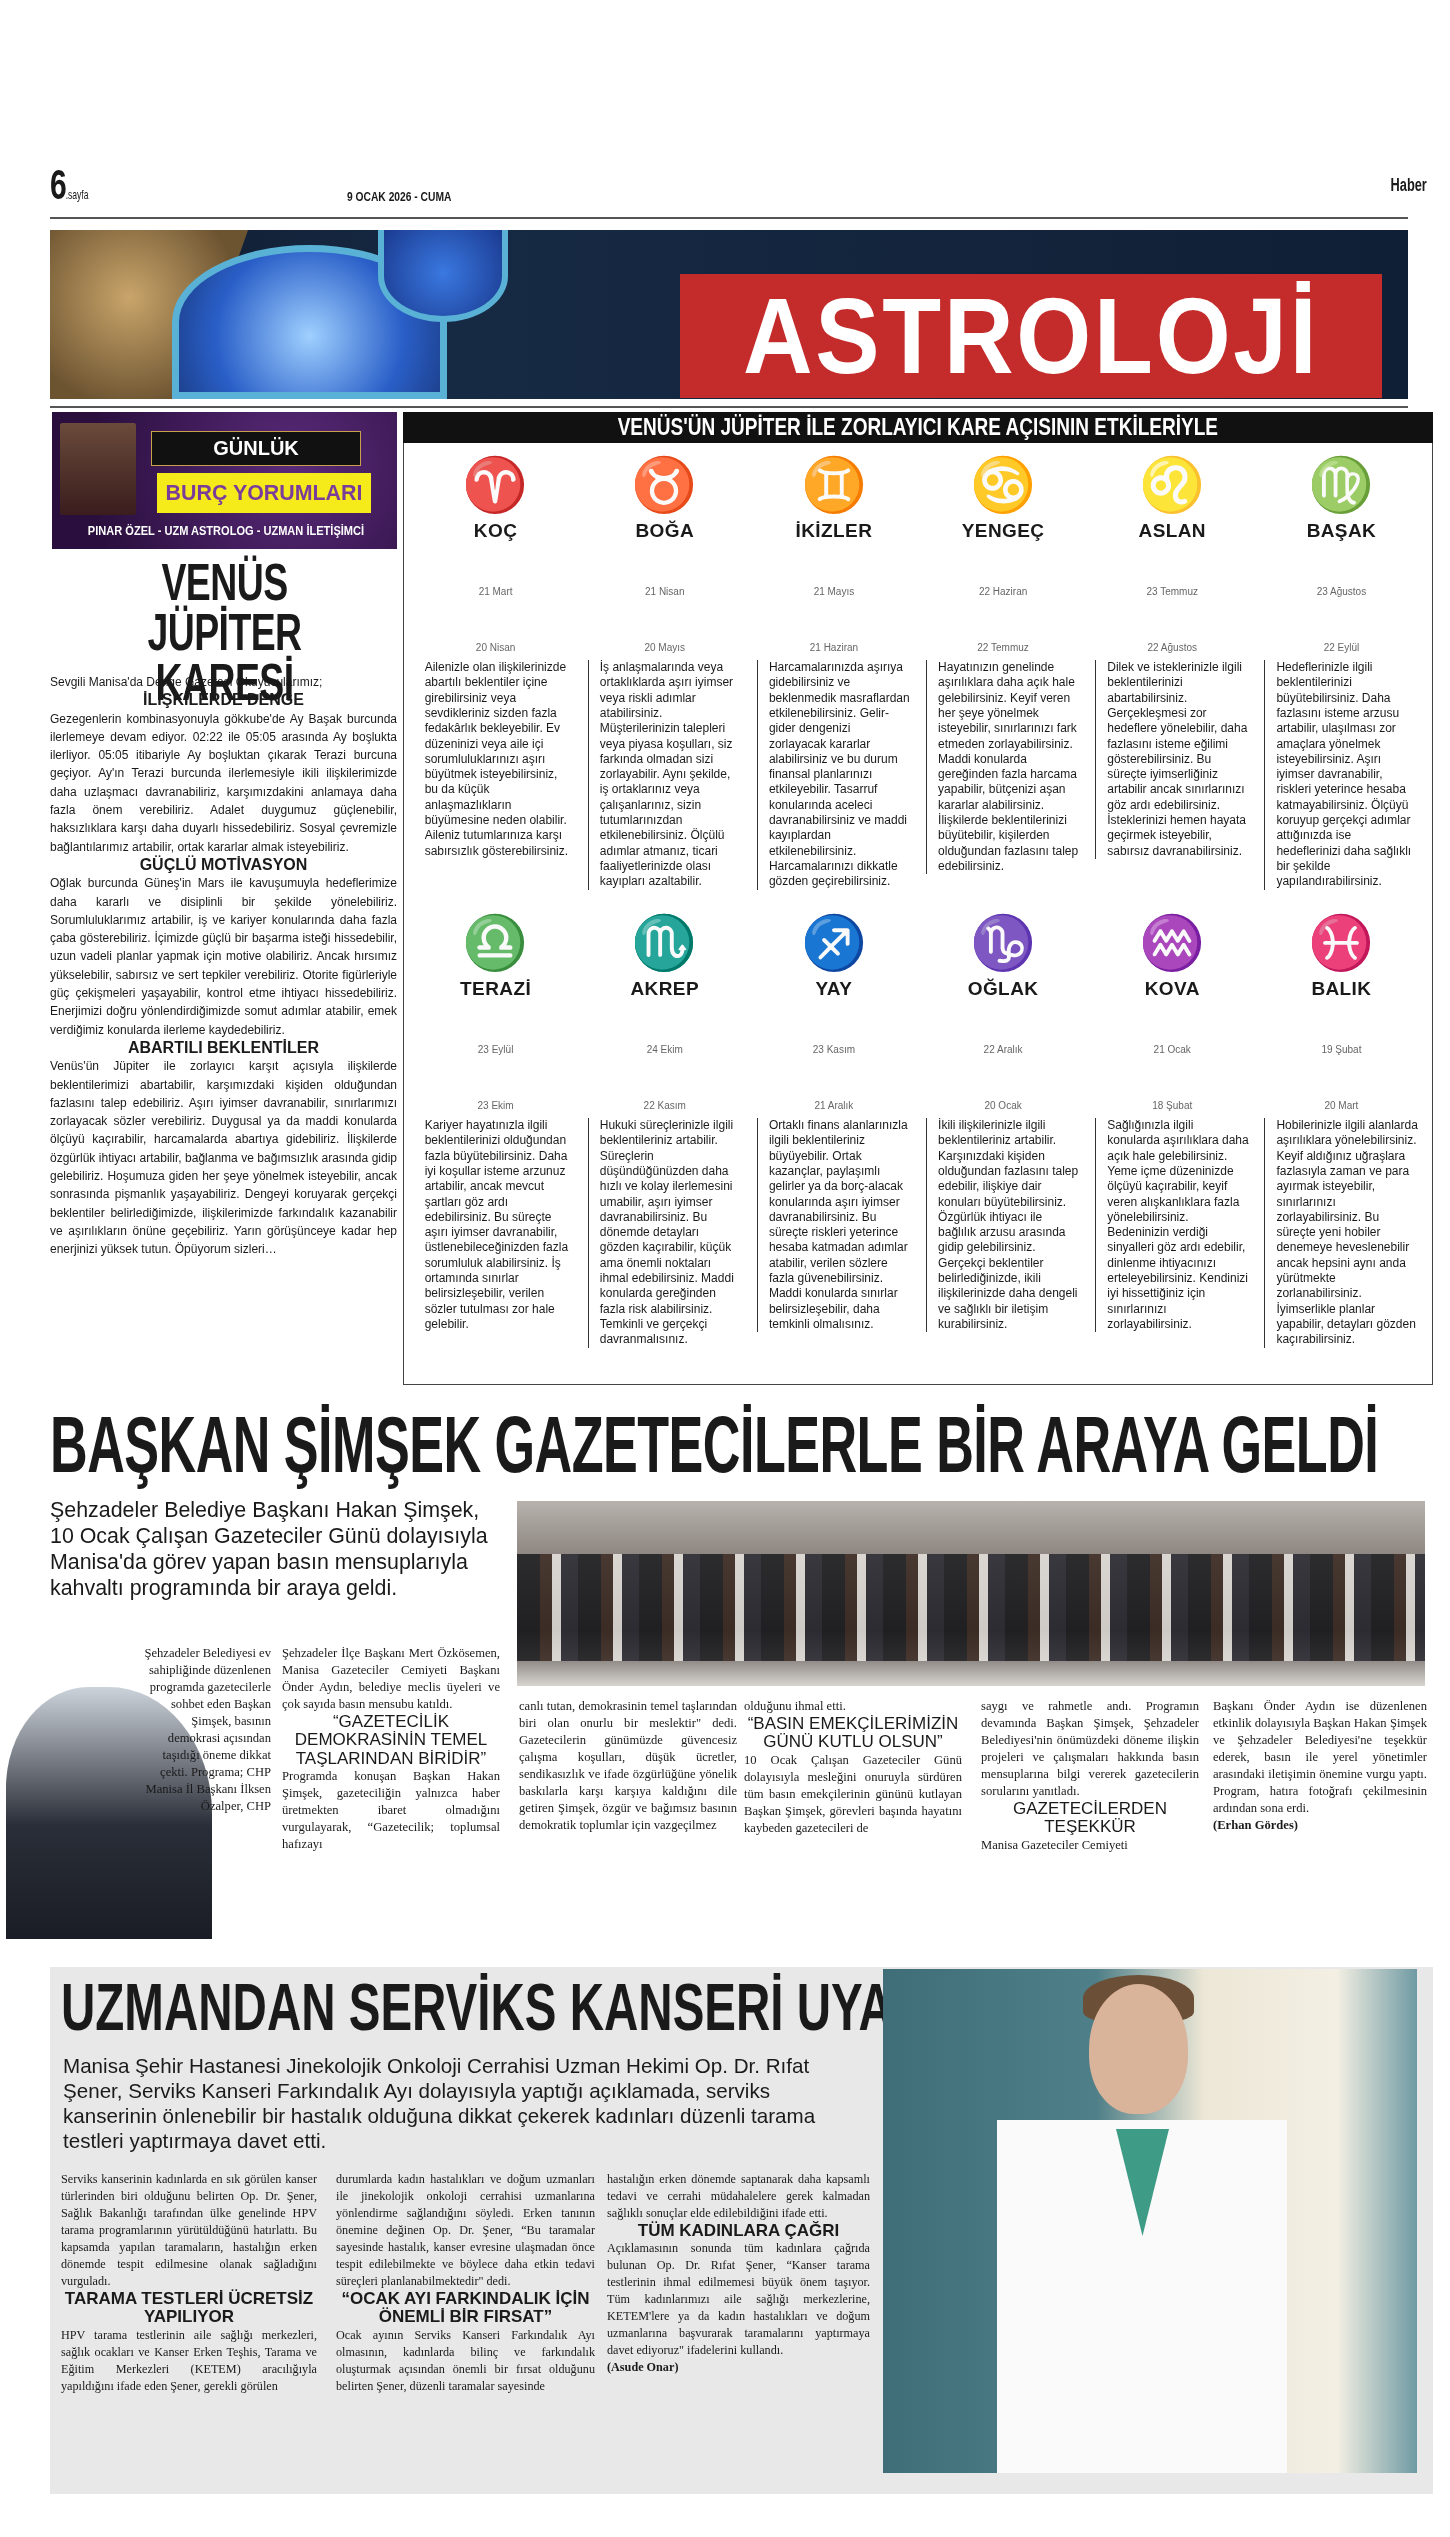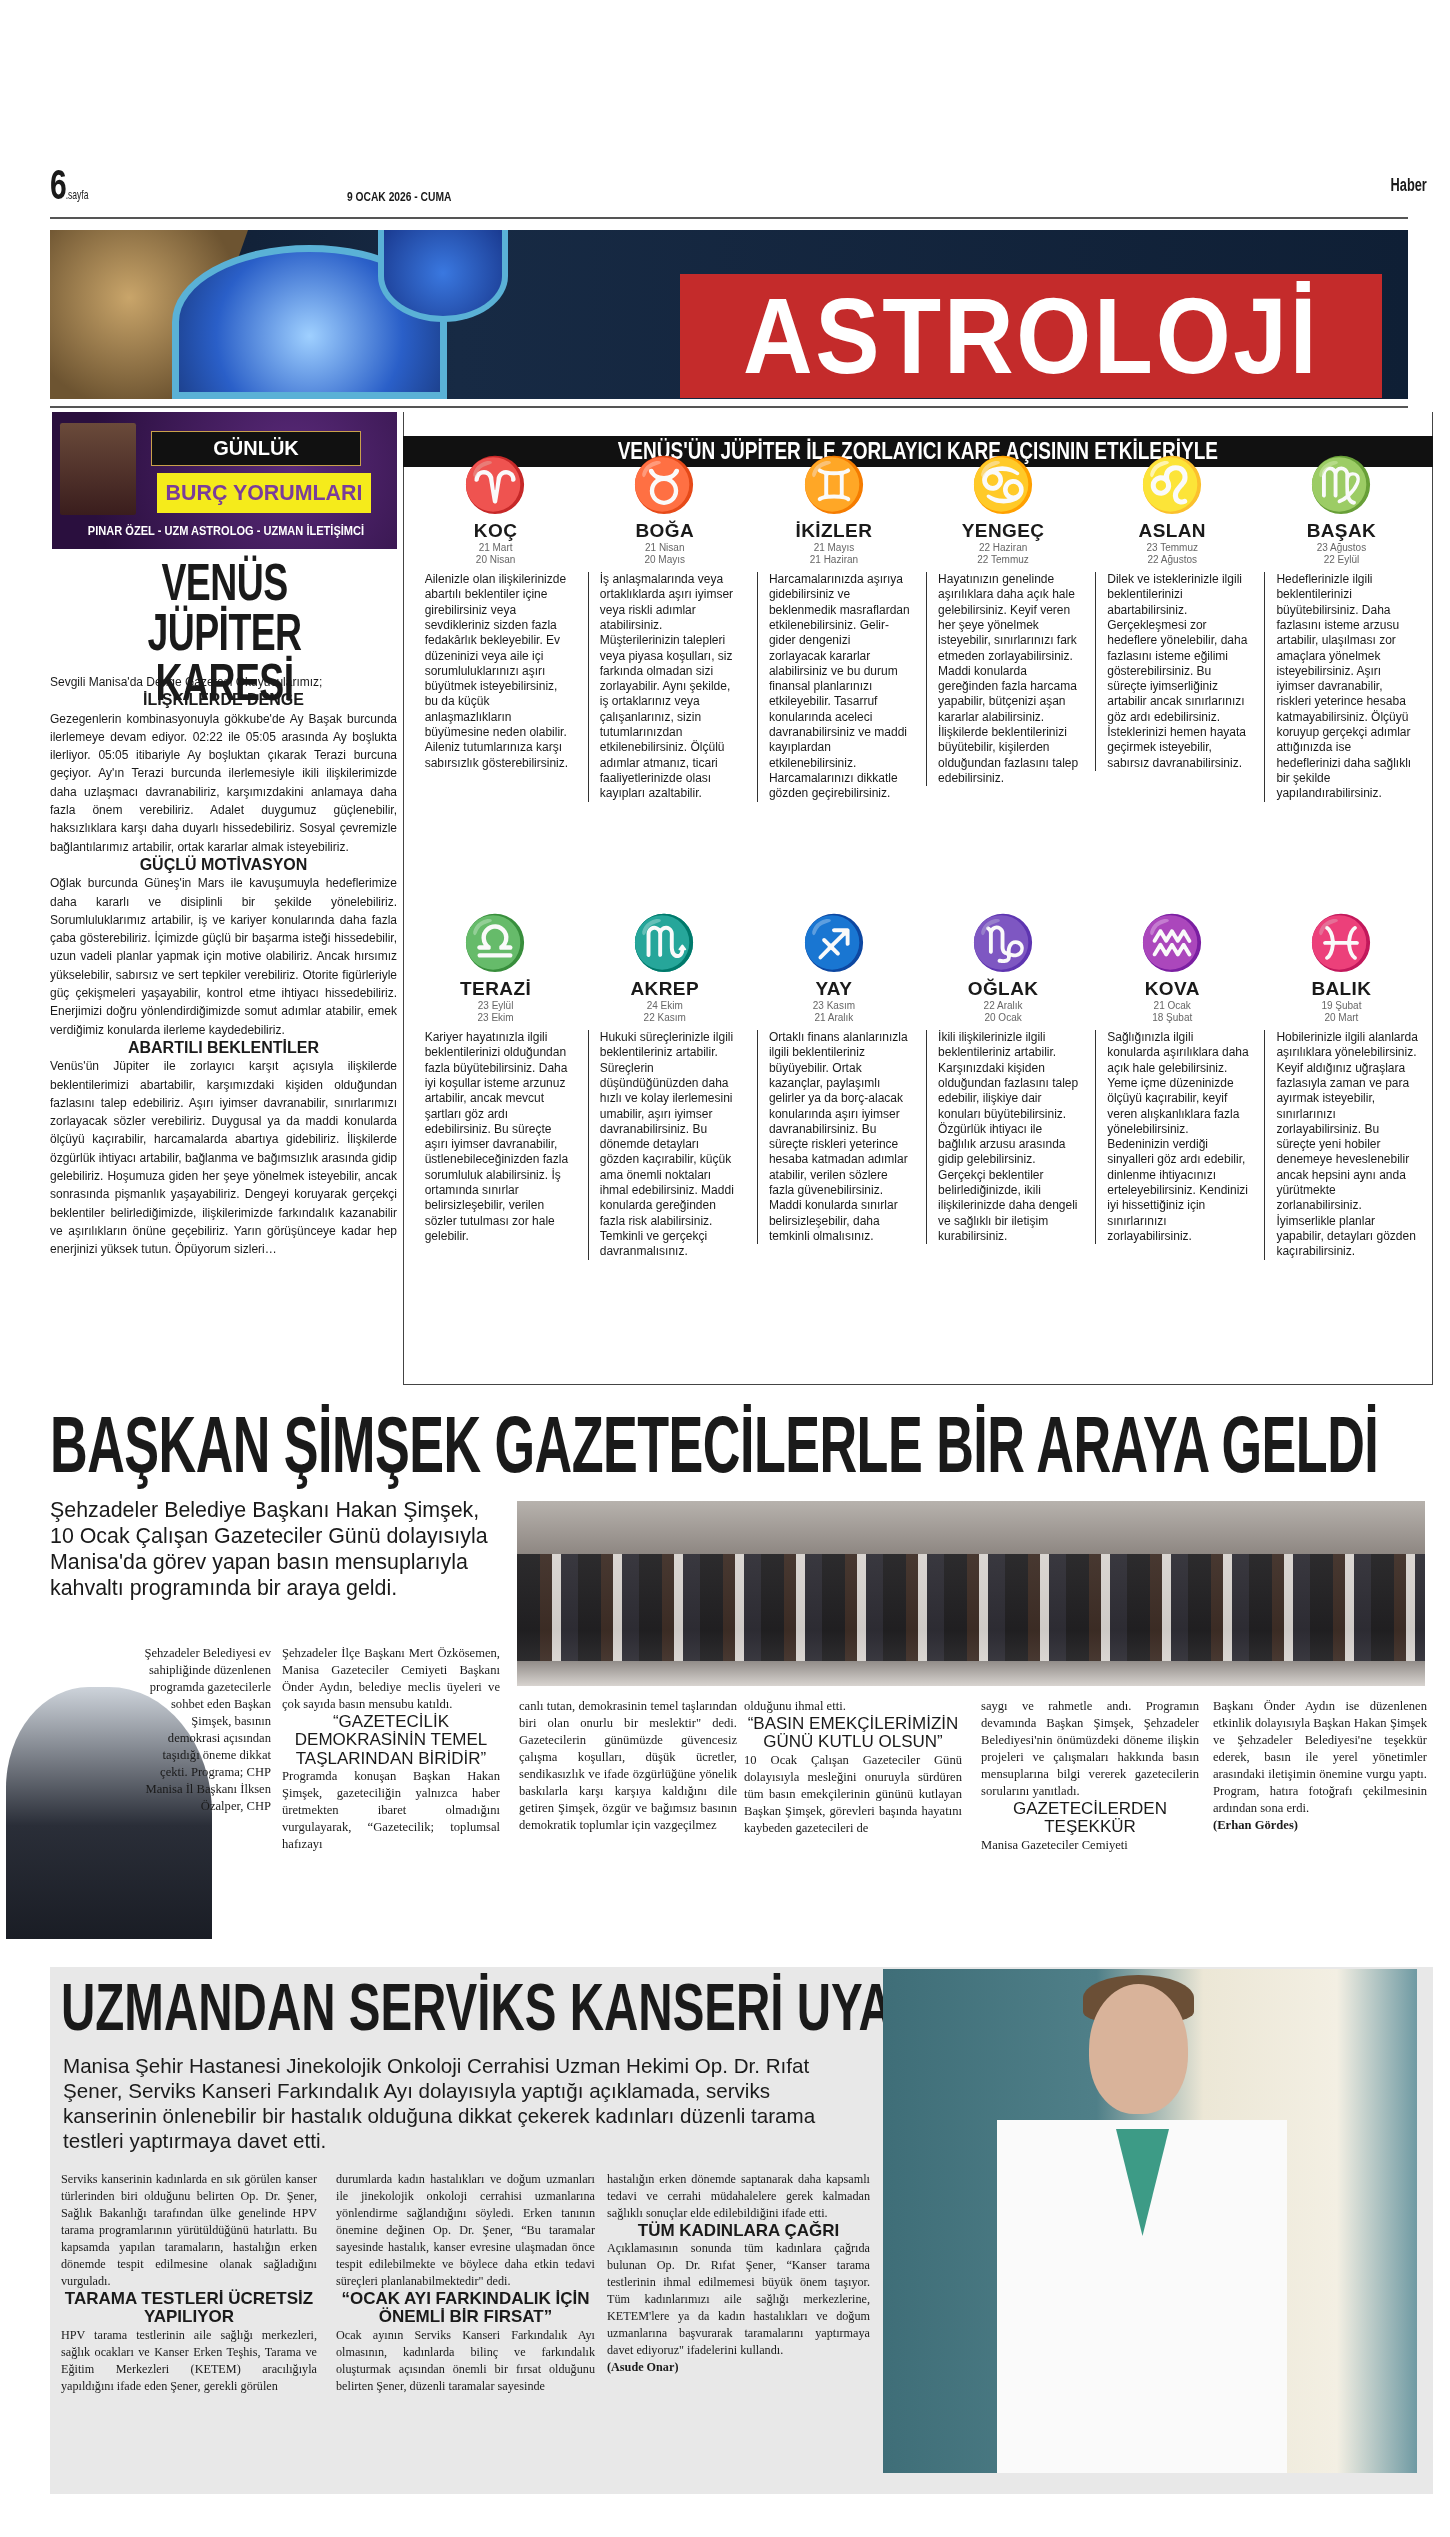--- a/index.html
+++ b/index.html
@@ -22,27 +22,27 @@
   .gunluk { left: 52px; top: 412px; width: 345px; height: 137px; background: radial-gradient(circle at 70% 40%, #5a2a7a, #2a0f3e 80%); }
   .gn-photo { left: 7.6px; top: 10.7px; width: 76px; height: 92px; background: linear-gradient(180deg,#6a4a3a,#3a1d1d); border-radius: 2.3px; }
   .gn-l1 { left: 99px; top: 19px; width: 210px; height: 35px; background: #111; color:#fff; font-weight:bold; font-size:20px; display:flex; align-items:center; justify-content:center; border:1.5px solid #c9a14b; }
   .gn-l2 { left: 105px; top: 61px; width: 214px; height: 40px; background: #f5eb1b; color:#7a3d9a; font-weight:bold; font-size:21.4px; display:flex; align-items:center; justify-content:center; }
   .gn-l3 { left: 6.1px; top: 111px; width: 336px; color:#fff; font-weight:bold; font-size:13px; text-align:center; transform: scaleX(0.85); }
   .headline1 { left: 52px; top: 557px; width: 345px; text-align:center; font-weight: 900; font-size: 52px; line-height: 50px; transform: scaleX(0.72); transform-origin: center; letter-spacing: -0.8px; }
   .col-left { left: 50px; top: 673px; width: 347px; font-size: 12px; line-height: 18.3px; text-align: justify; }
   .col-left h3 { text-align:center; font-size: 16px; font-weight: bold; line-height: 18.3px; }
   
   .zbox { left: 403px; top: 412px; width: 1030px; height: 973px; border: 1.5px solid #444; border-top: none; }
-  .zbar { left: 403px; top: 412px; width: 1030px; height: 30.5px; background: #111; color:#fff; font-weight:bold; font-size:24.4px; display:flex; align-items:center; justify-content:center;margin-top:24px; }
+  .zbar { left: 403px; top: 412px; width: 1030px; height: 30.5px; background: #111; color:#fff; font-weight:bold; font-size:24.4px; display:flex; align-items:center; justify-content:center; }
   .zbar span { transform: scaleX(0.78); display:inline-block; white-space:nowrap; }
   .zgrid { left: 411px; top: 454px; width: 1015px; display:grid; grid-template-columns: repeat(6, 1fr); column-gap: 0; }
   .zcell { padding: 0 7.6px; height: 458px; position: relative; }
   .zsign { text-align:center; font-size: 53px; line-height: 61px; height: 61px; font-weight: bold; }
   .zname { text-align:center; font-weight:bold; font-size: 19px; letter-spacing: 0.4px; margin-top: 4.6px; }
-  .zdate { text-align:center; font-size: 10px; color: #666; line-height: 12.2px; }
+  .zdate { text-align:center; font-size: 10px; color: #666; line-height: 12.2px; margin-top: 44px; }
   .ztext { margin-top: 6.1px; font-size: 12px; line-height: 15.3px; padding-left: 6.1px; }
   .zcell.div .ztext { border-left: 1.5px solid #333; padding-left: 11px; }
   
   .head2 { left: 50px; top: 1403px; width: 1374px; font-weight: 900; font-size: 79px; line-height: 84px; transform: scaleX(0.66); transform-origin: left; white-space: nowrap; letter-spacing: -0.8px; }
   .lead2 { left: 50px; top: 1497px; width: 458px; font-size: 21.4px; line-height: 26px; }
   .photo-group { left: 517px; top: 1501px; width: 908px; height: 185px; background: linear-gradient(180deg,#b7b2ad 0%,#8c8580 30%,#3a3330 70%,#d8d4d0 100%); }
   .photo-group .people { position:absolute; left:0; right:0; top:53px; height:107px; background: repeating-linear-gradient(90deg,#1b1b1e 0 23px,#3b2a22 23px 35px,#e8e4e0 35px 44px,#2a2a33 44px 61px); opacity:.85; }
   .photo-person { left: 6.1px; top: 1687px; width: 206px; height: 252px; background: linear-gradient(180deg,#cdd3da 0%,#2a2e38 55%,#1a1d25 100%); border-radius: 40% 50% 0 0; }
   .serif { font-family: "Liberation Serif", serif; }
   .bcol { font-size: 12.6px; line-height: 17px; text-align: justify; }

